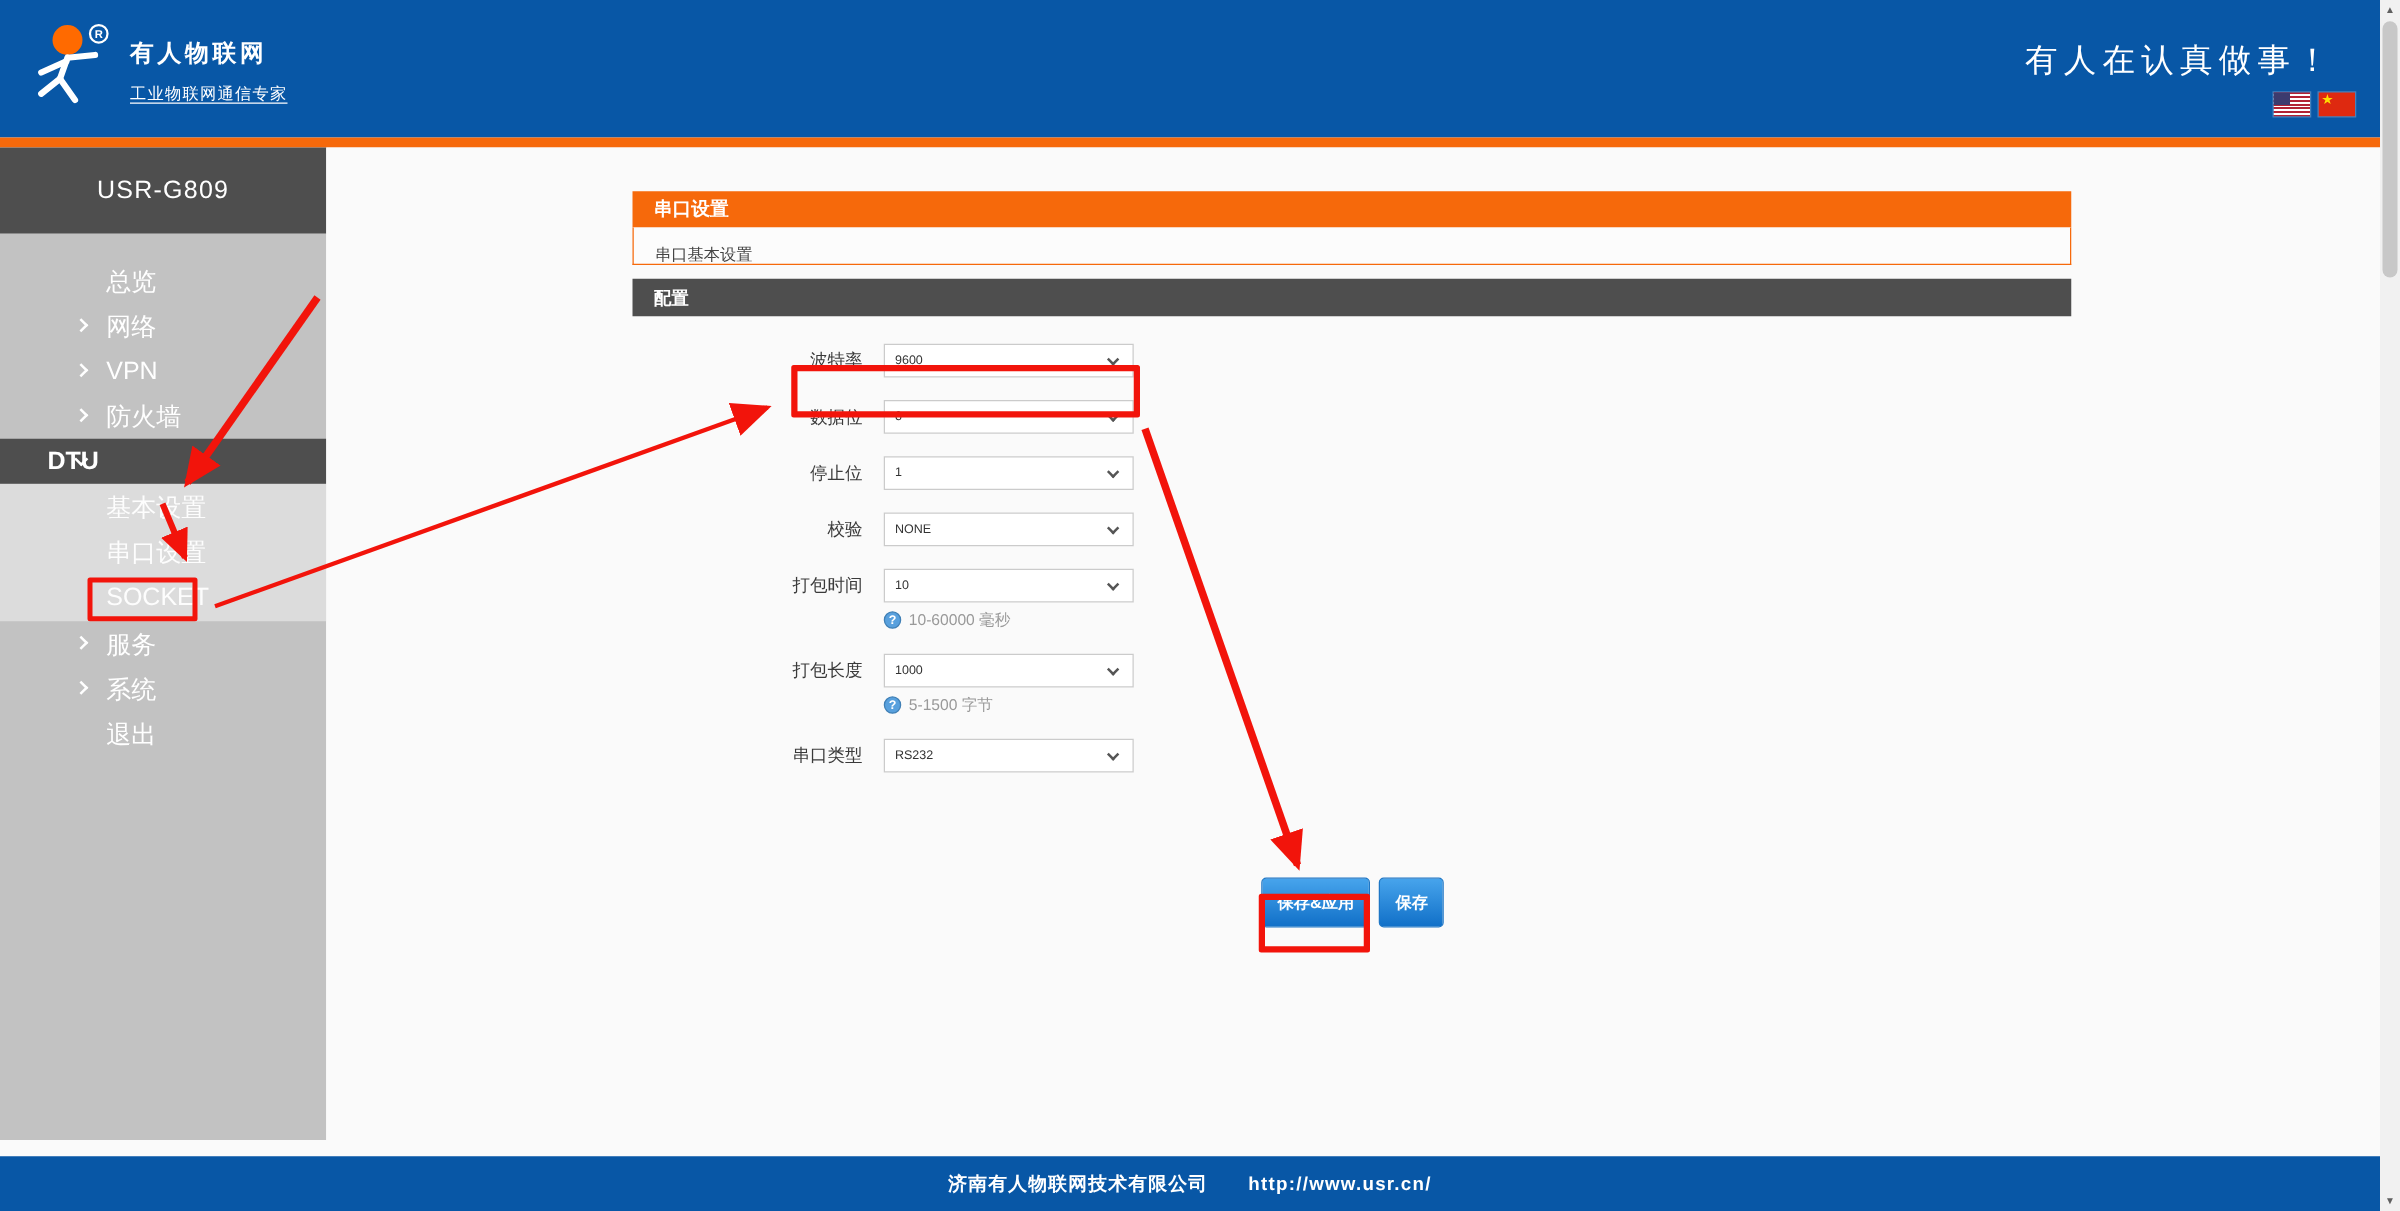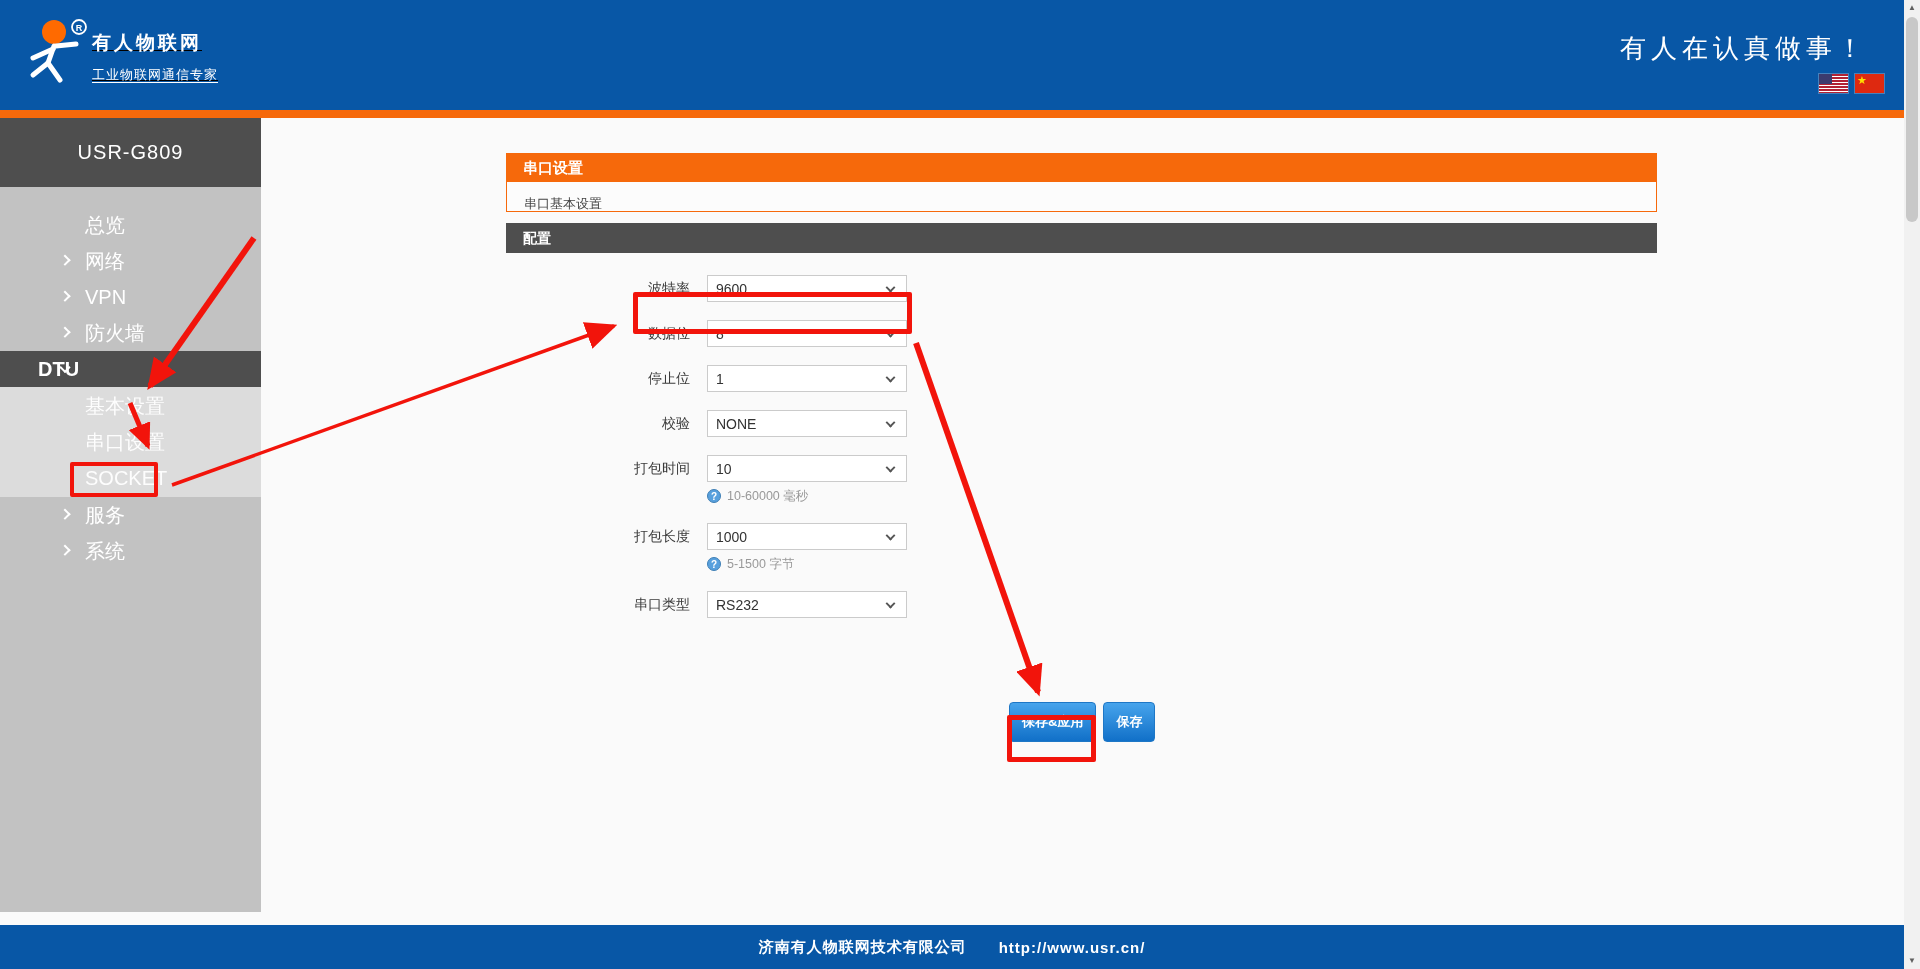--- a/index.html
+++ b/index.html
@@ -8,21 +8,21 @@
     position:relative;
     font-family:"Liberation Sans","DejaVu Sans",sans-serif;
     background:#FAFAFA;
   }
 
   
   .header { position:absolute; left:0; top:0; width:1904px; height:110px; background:#0857A6; }
   .stripe { position:absolute; left:0; top:110px; width:1904px; height:8px; background:#F6690B; }
 
   .brand { position:absolute; left:24px; top:18px; display:flex; }
-  .brand-text { margin-left:4px; padding-top:12px;text-decoration:underline; }
+  .brand-text { margin-left:16px; padding-top:12px; }
   .brand-name { color:#fff; font-size:19px; font-weight:bold; letter-spacing:3px; }
   .brand-tagline { margin-top:10px; color:#fff; font-size:13px; letter-spacing:1px;
                    text-decoration:underline; text-underline-offset:3px; }
 
   .header-right { position:absolute; right:36px; top:32px; text-align:right; }
   .slogan { color:#fff; font-size:26px; letter-spacing:5px; font-weight:500; line-height:32px; }
   .flags { margin:10px -16px 0 0; display:flex; justify-content:flex-end; gap:7px; }
   .flag { width:29px; height:19px; position:relative; box-shadow:0 0 0 1px rgba(255,255,255,.25); cursor:pointer; }
   .flag-us { background:repeating-linear-gradient(180deg,#B22234 0 1.5px,#fff 1.5px 3px); }
   .flag-us::before { content:""; position:absolute; left:0; top:0; width:13px; height:10px; background:#3C3B6E; }
@@ -53,21 +53,21 @@
                line-height:43px; padding-left:17px; font-size:13px; color:#444; }
   .section-bar { margin-top:11px; height:30px; background:#4E4E4E; color:#fff;
                  font-weight:bold; font-size:14px; line-height:30px; padding-left:17px; }
 
   .form { padding-top:22px; }
   .frow { margin-bottom:18px; }
   .frow-main { display:flex; align-items:center; }
   .flabel { width:184px; text-align:right; font-size:14px; color:#3A3A3A; flex:none; }
   .select { margin-left:17px; width:200px; height:27px; border:1px solid #CBCBCB; background:#fff;
             display:flex; align-items:center; padding-left:8px; position:relative;
-            font-size:14px; color:#333; cursor:pointer; }
+            font-size:10px; color:#333; cursor:pointer; }
   .select-chev { position:absolute; right:12px; top:50%; width:7px; height:7px;
                  border-top:2px solid #555; border-right:2px solid #555;
                  transform:translateY(-70%) rotate(135deg); }
   .hint { margin:5px 0 0 201px; height:18px; display:flex; align-items:center; gap:6px;
           font-size:12.5px; color:#999; }
   .hint-icon { width:14px; height:14px; border-radius:50%; background:#58A0DD;
                border:1px solid #3F7FB5; color:#fff; font-size:10px; font-weight:bold;
                display:flex; align-items:center; justify-content:center; flex:none; }
 
   .btn-row { margin-top:84px; padding-left:503px; display:flex; gap:7px; }
@@ -164,20 +164,23 @@
       </div>
     </div>
     <div class="menu-item">
       <span class="chev chev-right"></span>
       <span>服务</span>
     </div>
     <div class="menu-item">
       <span class="chev chev-right"></span>
       <span>系统</span>
     </div>
+    <div class="menu-item">
+      <span>退出</span>
+    </div>
   </div>
 </div>
 
 <div class="main">
   <div class="content">
     <div class="panel-title">串口设置</div>
     <div class="panel-sub">串口基本设置</div>
     <div class="section-bar">配置</div>
 
     <div class="form">

